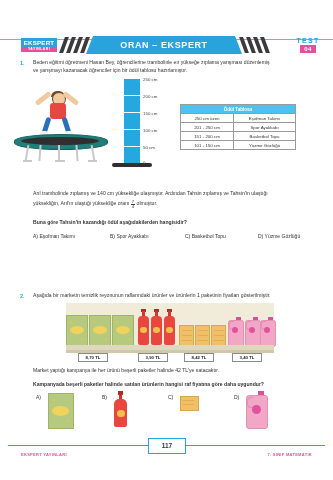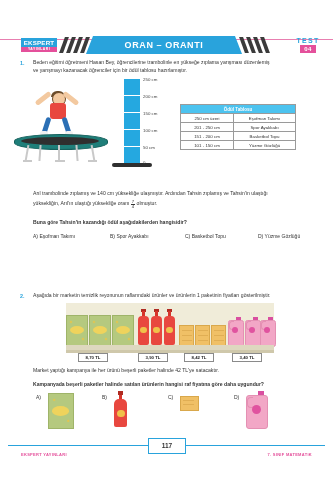--- a/index.html
+++ b/index.html
@@ -159,21 +159,21 @@
     </div>
 
     <div class="stripes-l">
       <i></i>
         <i></i>
         <i></i>
         <i></i>
     </div>
 
     <div class="title-band">
-      <span>ORAN – ORANTI</span>
+      <span>ORAN – EKSPERT</span>
     </div>
 
     <div class="stripes-r">
       <i></i>
         <i></i>
         <i></i>
         <i></i>
     </div>
 
     <div class="testbadge">

